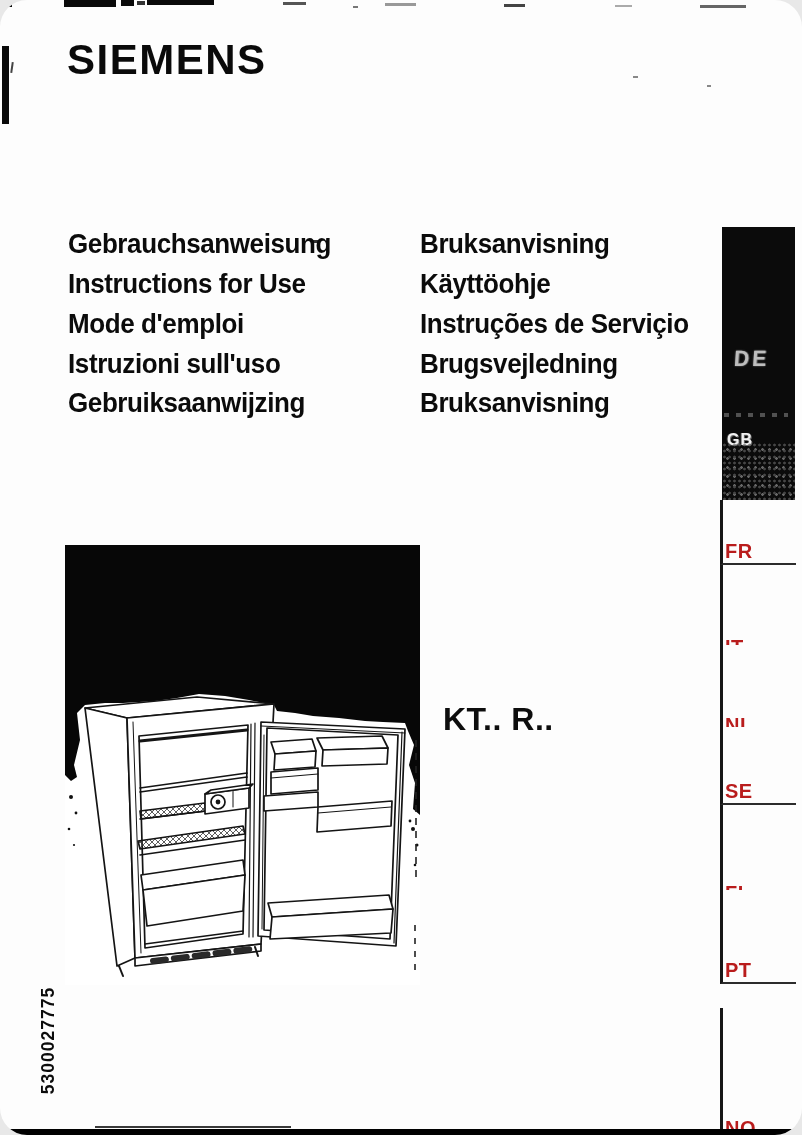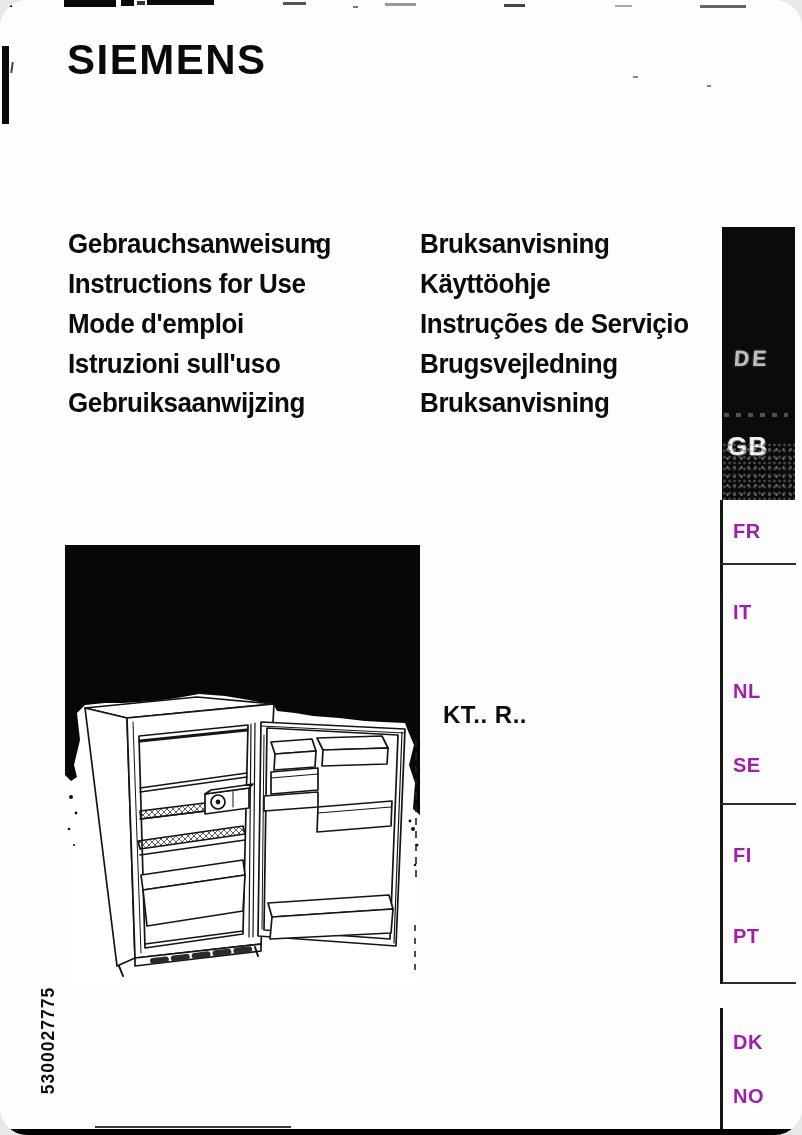--- a/index.html
+++ b/index.html
@@ -27,40 +27,40 @@
     font-size:26px;font-weight:700;letter-spacing:-0.4px;
     line-height:38.3px;color:#0b0b0b;
     transform:scaleY(1.04);transform-origin:top left;
     white-space:nowrap;
   }
   .titles-left{left:68px;}
   .titles-right{left:420px;}
   
   .model{
     left:443px;top:701px;
-    font-size:24px;font-weight:800;letter-spacing:0.5px;
+    font-size:32px;font-weight:800;letter-spacing:0.5px;
   }
   
   .photo{left:65px;top:545px;width:355px;height:440px;}
   .photo svg{display:block;}
   
   .darkbox{
     left:722px;top:227px;width:73px;height:273px;
     background:#0b0b0b;
   }
   .darkbox .de{
     position:absolute;left:12px;top:120px;
     font-size:21px;font-weight:700;letter-spacing:3px;
     color:#bdbdbd;
     text-shadow:0 0 2px #777, 1px 0 0 #555;
     transform:skewX(-4deg) scaleY(1.05);
   }
   .darkbox .gb{
     position:absolute;left:5px;top:204px;
-    font-size:26px;font-weight:800;letter-spacing:1px;
+    font-size:16px;font-weight:800;letter-spacing:1px;
     color:#f1f1f1;
     text-shadow:1px 1px 0 #6a6a6a, -1px 0 0 #444;
   }
   .darkbox .scratch{
     position:absolute;left:2px;top:186px;width:64px;height:4px;
     background:repeating-linear-gradient(90deg,#8a8a8a 0 5px,transparent 5px 12px);
     opacity:.55;
   }
   .darkbox .noise{
     position:absolute;left:0;bottom:-8px;width:73px;height:66px;
@@ -69,24 +69,24 @@
       radial-gradient(#9a9a9a 1px, transparent 1.4px);
     background-size:5px 6px,7px 9px;
     background-position:0 0,2px 3px;
     opacity:.65;
   }
   .tab{
     left:720px;width:76px;
     border-left:3px solid #161616;
     border-bottom:2px solid #2c2c2c;
     box-sizing:border-box;
-    display:flex;align-items:center;
-    padding-left:10px;
+    display:flex;align-items:flex-end;
+    padding-left:2px;
     font-size:20px;font-weight:700;letter-spacing:0.5px;
-    color:#a21caf;
+    color:#b91c1c;
     background:#fdfdfd;
   }
   .t0{top:500px;height:65px;}
   .t1{top:565px;height:96px;}
   .t2{top:645px;height:94px;}
   .t3{top:727px;height:78px;}
   .t4{top:805px;height:102px;}
   .t5{top:890px;height:94px;}
   .t6{top:1008px;height:71px;}
   .t7{top:1052px;height:88px;border-bottom:none;}

